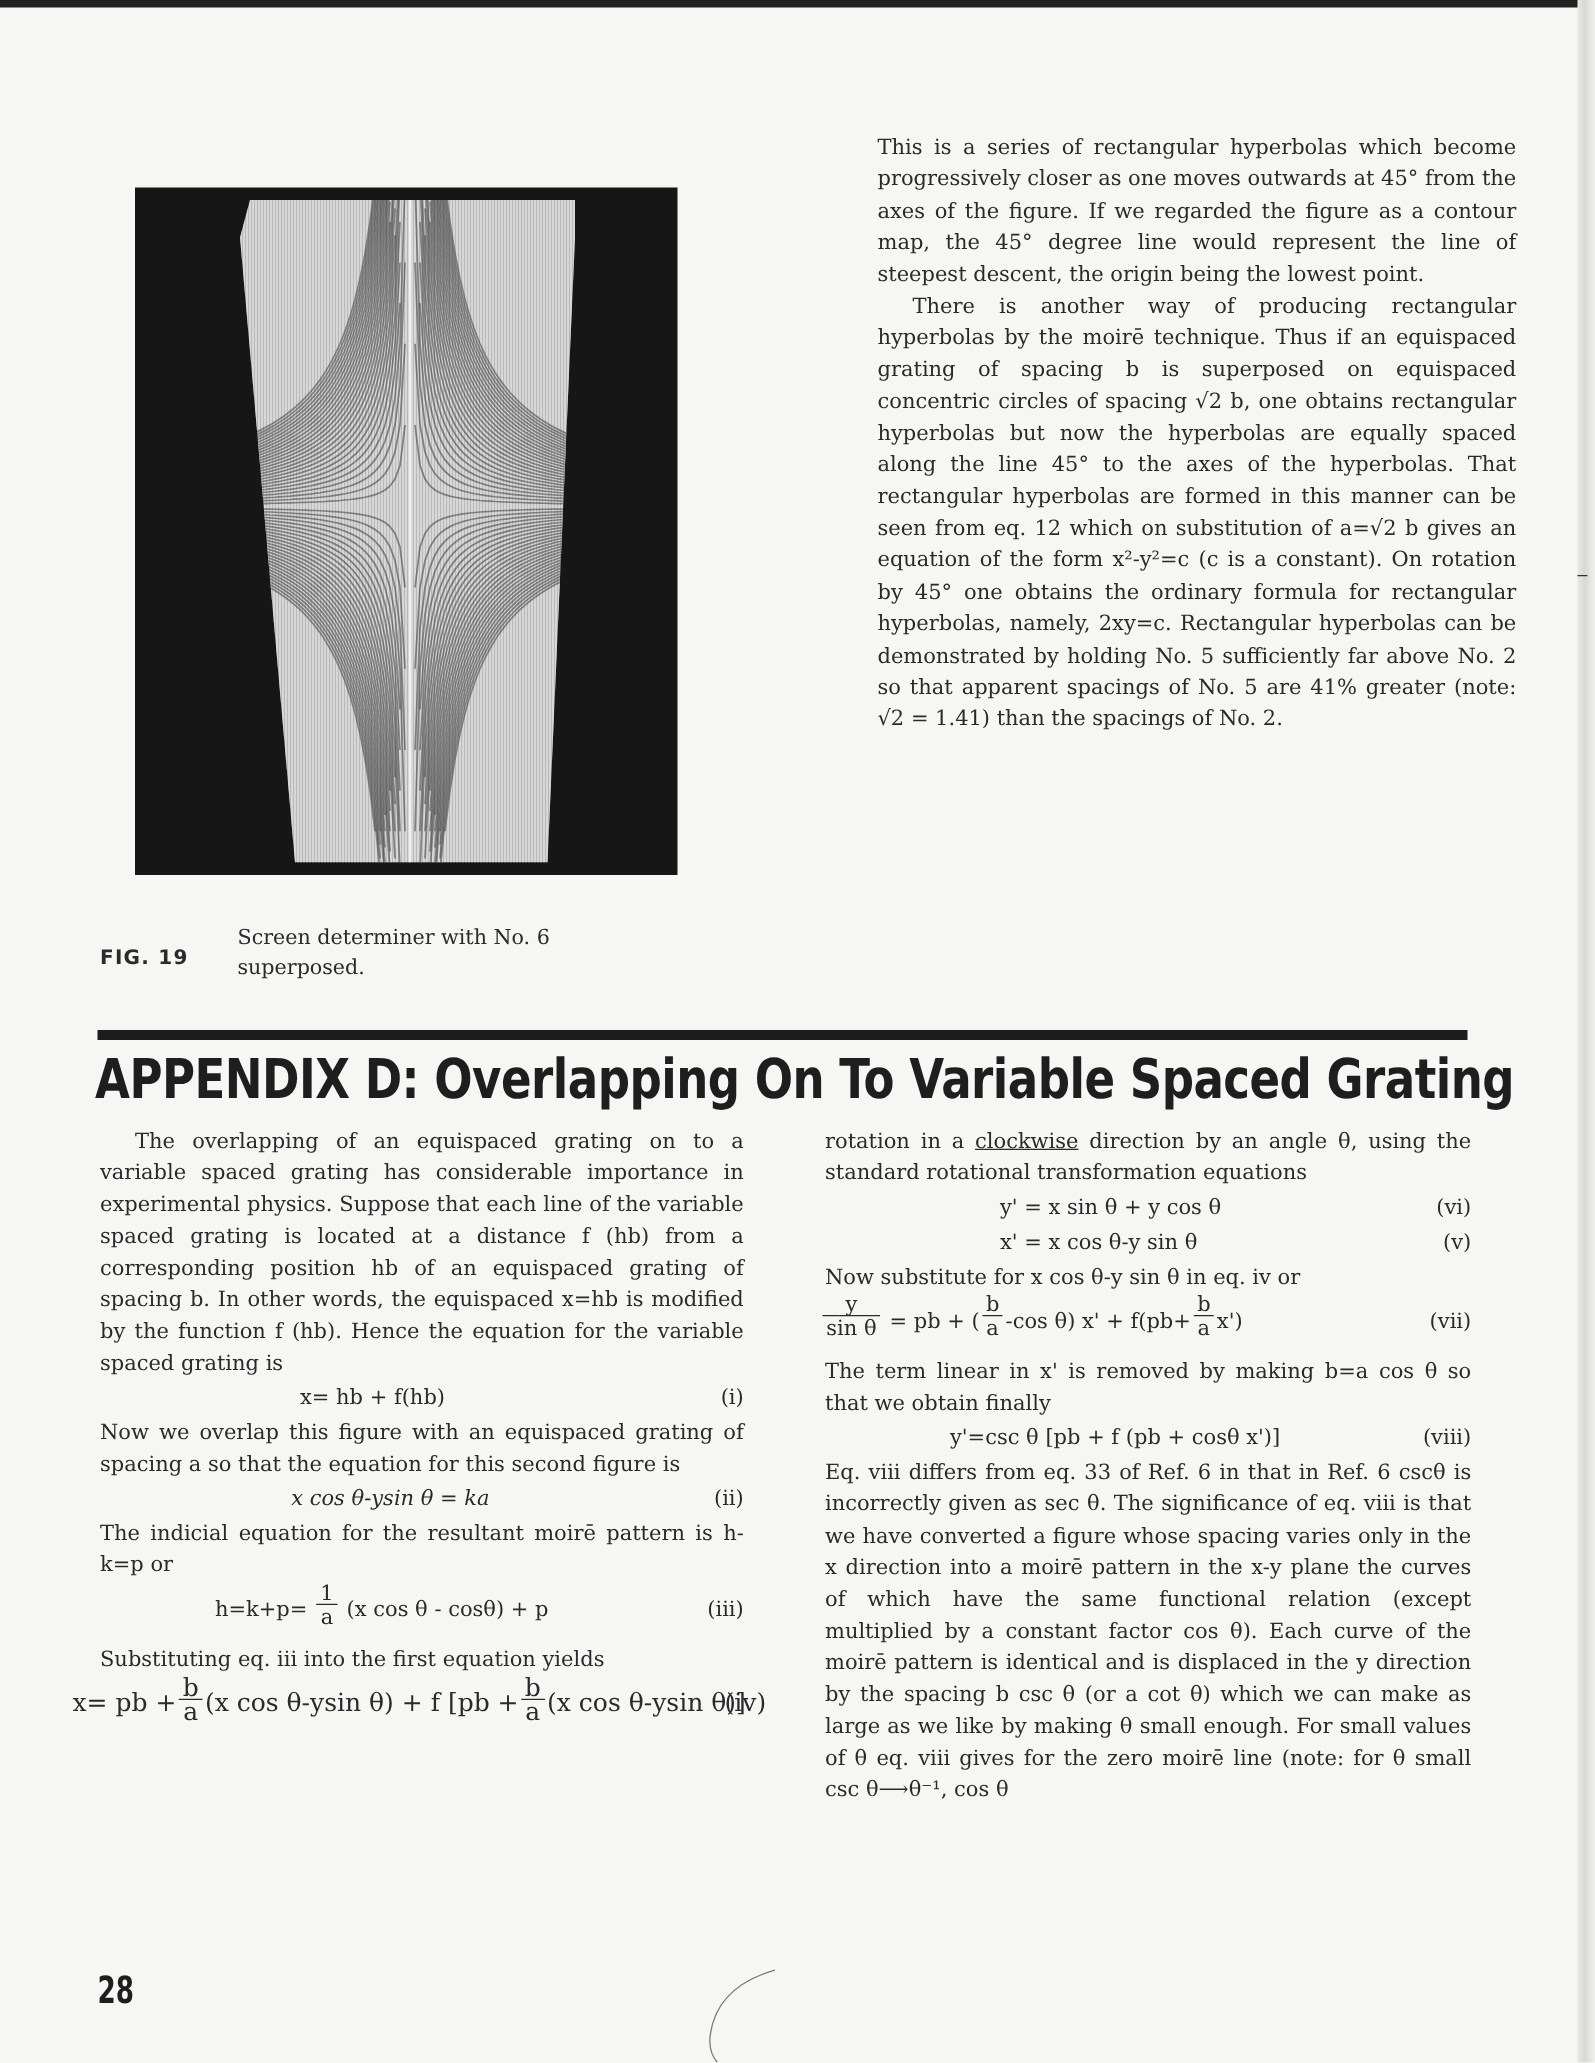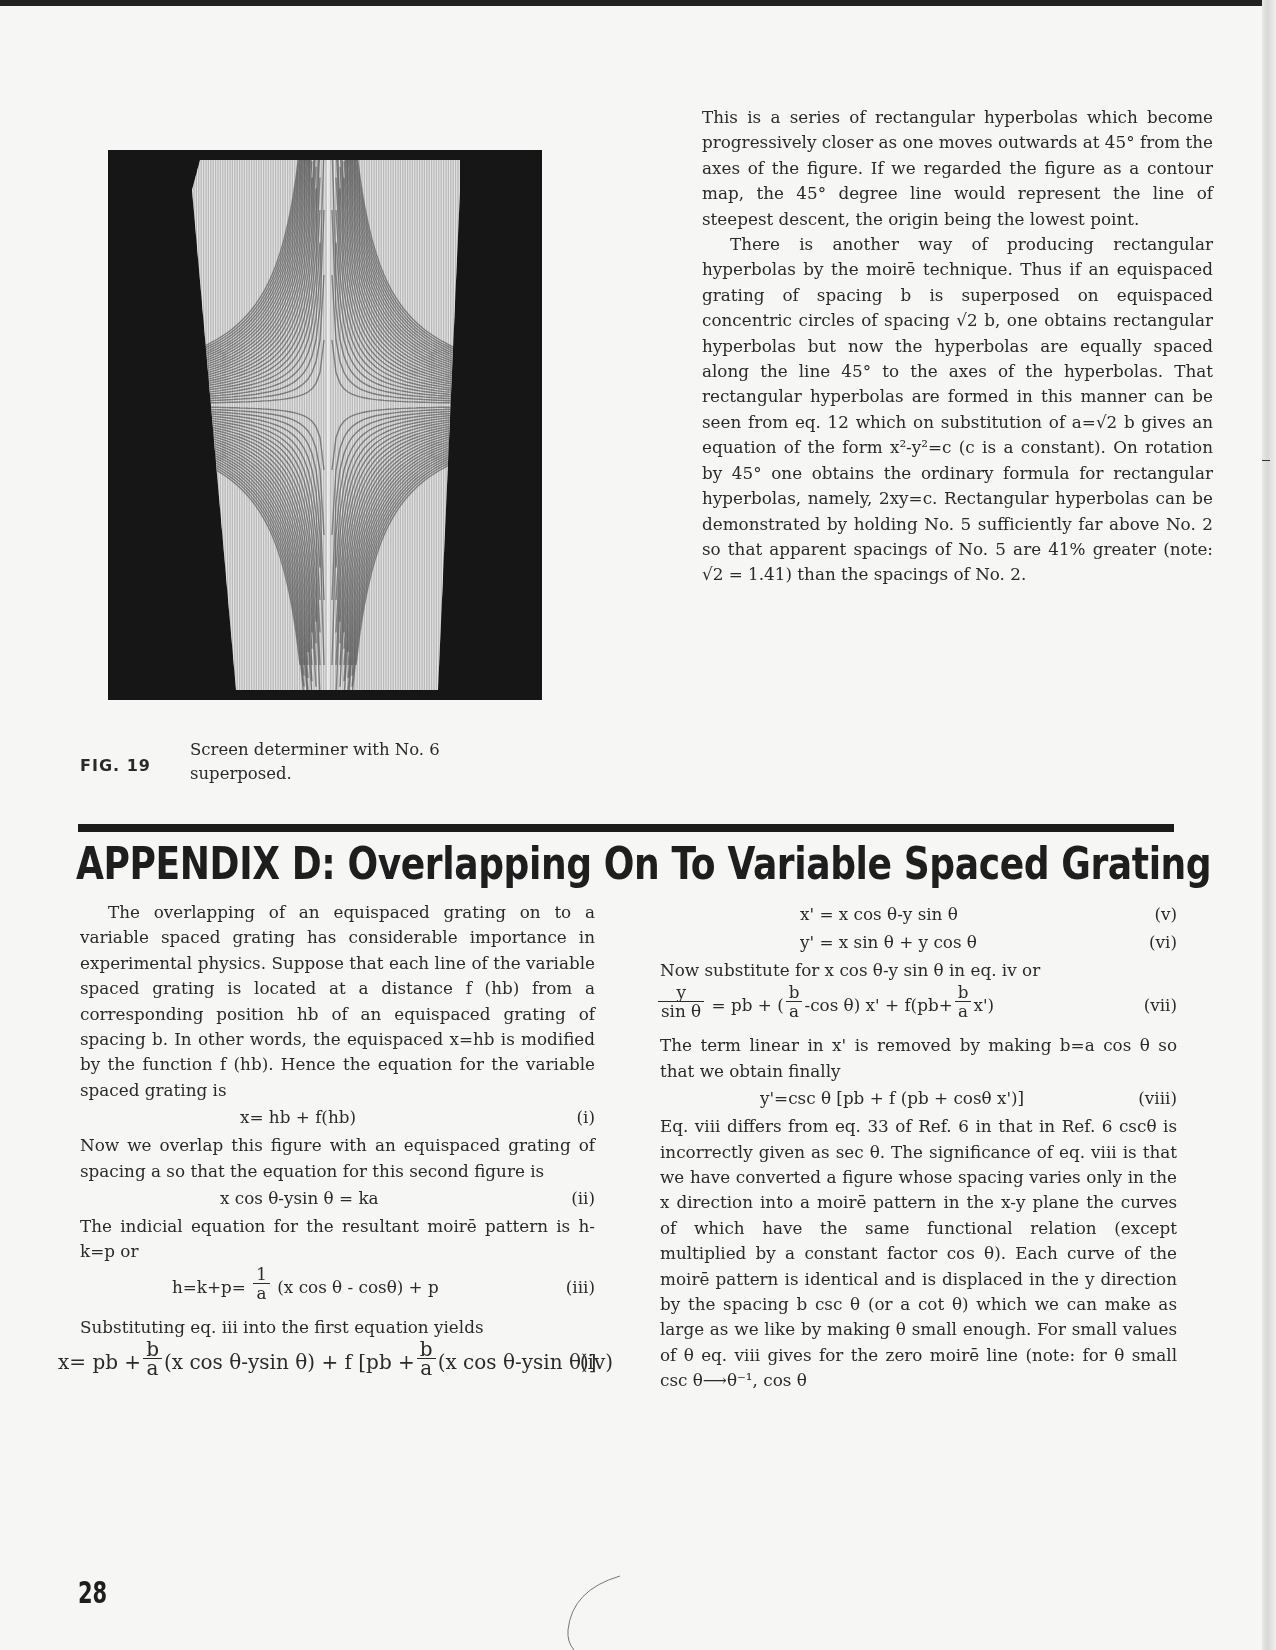--- a/index.html
+++ b/index.html
@@ -300,21 +300,21 @@
 <div class="heading">APPENDIX D: Overlapping On To Variable Spaced Grating</div>
 
 <div class="col" style="left:80px; top:900px; width:515px;">
   <p class="indent">The overlapping of an equispaced grating on to a variable spaced grating has considerable importance in experimental physics. Suppose that each line of the variable spaced grating is located at a distance f (hb) from a corresponding position hb of an equispaced grating of spacing b. In other words, the equispaced x=hb is modified by the function f (hb). Hence the equation for the variable spaced grating is</p>
   <div class="eq">
     <span class="eqbody" style="left:160px;">x= hb + f(hb)</span>
     <span class="eqnum">(i)</span>
   </div>
   <p>Now we overlap this figure with an equispaced grating of spacing a so that the equation for this second figure is</p>
   <div class="eq">
-    <span class="eqbody" style="left:140px;">x cos θ-ysin θ = ka</span>
+    <span class="eqbody" style="left:153px;font-style:italic;">x cos θ-ysin θ = ka</span>
     <span class="eqnum">(ii)</span>
   </div>
   <p>The indicial equation for the resultant moirē pattern is h-k=p or</p>
   <div class="eq tall">
     <span class="eqbody" style="left:92px;">
       <span>h=k+p=</span>
       <span class="frac"><span class="num">1</span><span class="den">a</span></span>
       <span>(x cos θ - cosθ) + p</span>
     </span>
     <span class="eqnum">(iii)</span>
@@ -322,27 +322,32 @@
   <p>Substituting eq. iii into the first equation yields</p>
   <div class="eq tall" style="margin-left:-22px; margin-right:-18px; font-size:20px;">
     <span class="eqbody" style="left:0;">
       <span>x= pb +</span><span class="frac"><span class="num">b</span><span class="den">a</span></span><span>(x cos θ-ysin θ) + f [pb +</span><span class="frac"><span class="num">b</span><span class="den">a</span></span><span>(x cos θ-ysin θ)]</span>
     </span>
     <span class="eqnum">(iv)</span>
   </div>
 </div>
 
 <div class="col" style="left:660px; top:900px; width:517px;">
+  <p>
+    <span>rotation in a</span>
+    <u>clockwise</u>
+    <span>direction by an angle θ, using the standard rotational transformation equations</span>
+  </p>
+  <div class="eq">
+    <span class="eqbody" style="left:140px;">y' = x sin θ + y cos θ</span>
+    <span class="eqnum">(vi)</span>
+  </div>
   <div class="eq">
     <span class="eqbody" style="left:140px;">x' = x cos θ-y sin θ</span>
     <span class="eqnum">(v)</span>
-  </div>
-  <div class="eq">
-    <span class="eqbody" style="left:140px;">y' = x sin θ + y cos θ</span>
-    <span class="eqnum">(vi)</span>
   </div>
   <p>Now substitute for x cos θ-y sin θ in eq. iv or</p>
   <div class="eq tall">
     <span class="eqbody" style="left:-4px;">
       <span class="frac"><span class="num">y</span><span class="den">sin θ</span></span>
       <span>= pb + (</span><span class="frac"><span class="num">b</span><span class="den">a</span></span><span>-cos θ) x' + f(pb+</span><span class="frac"><span class="num">b</span><span class="den">a</span></span><span>x')</span>
     </span>
     <span class="eqnum">(vii)</span>
   </div>
   <p>The term linear in x' is removed by making b=a cos θ so that we obtain finally</p>

